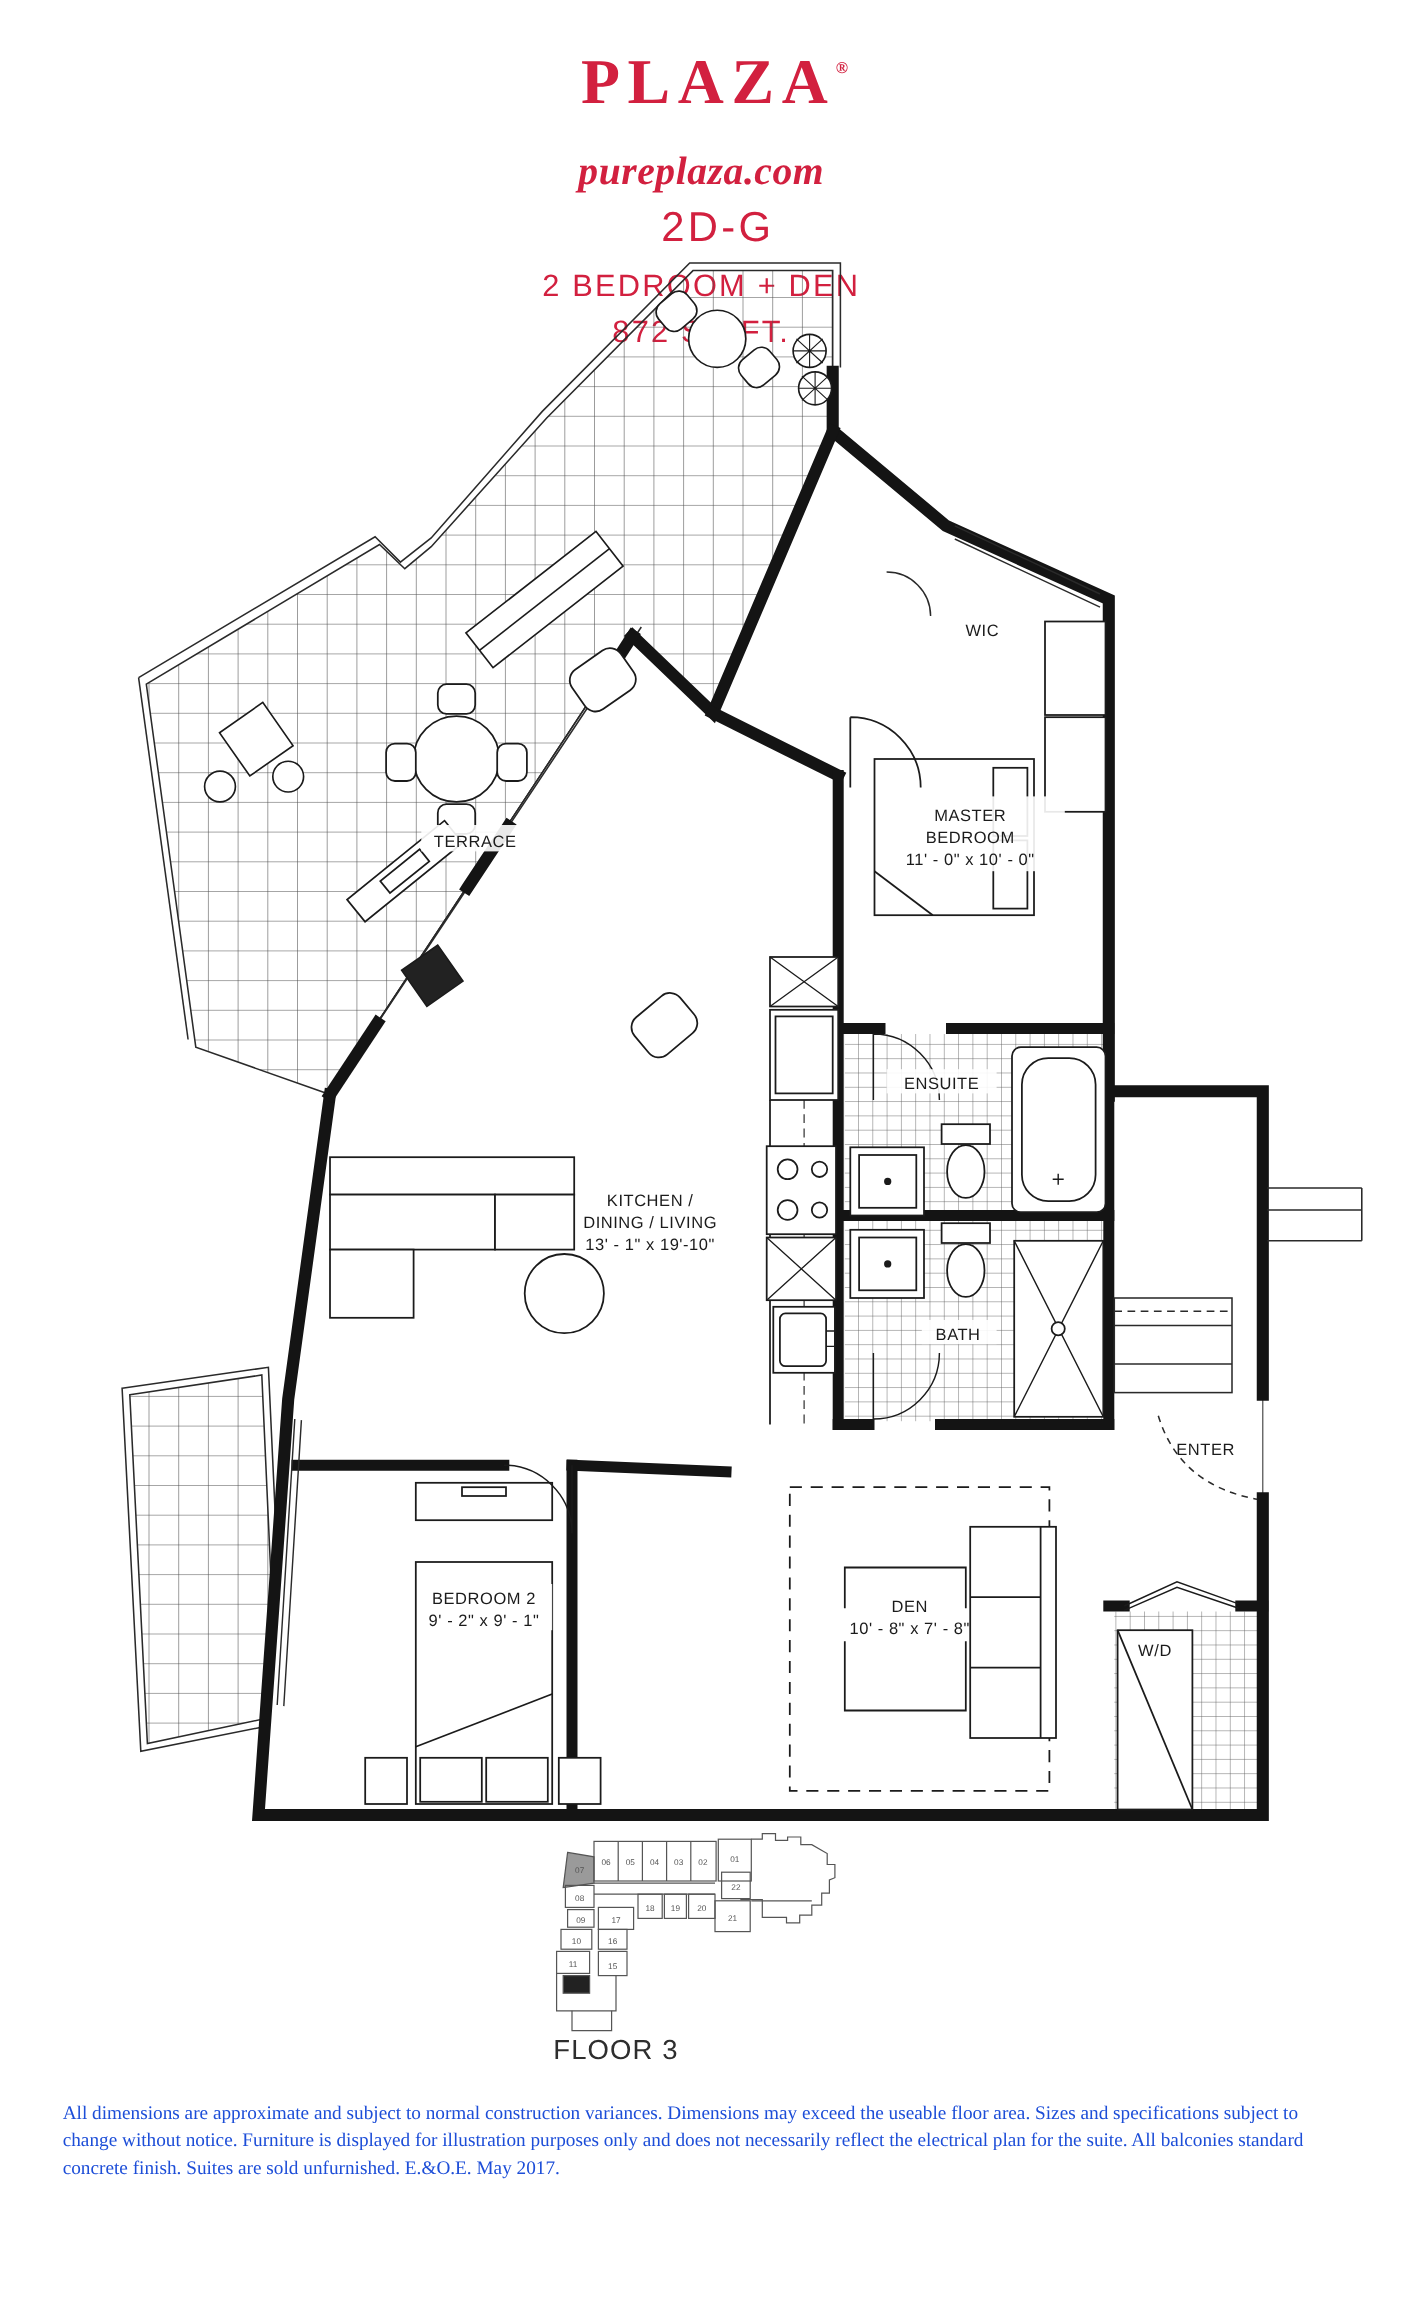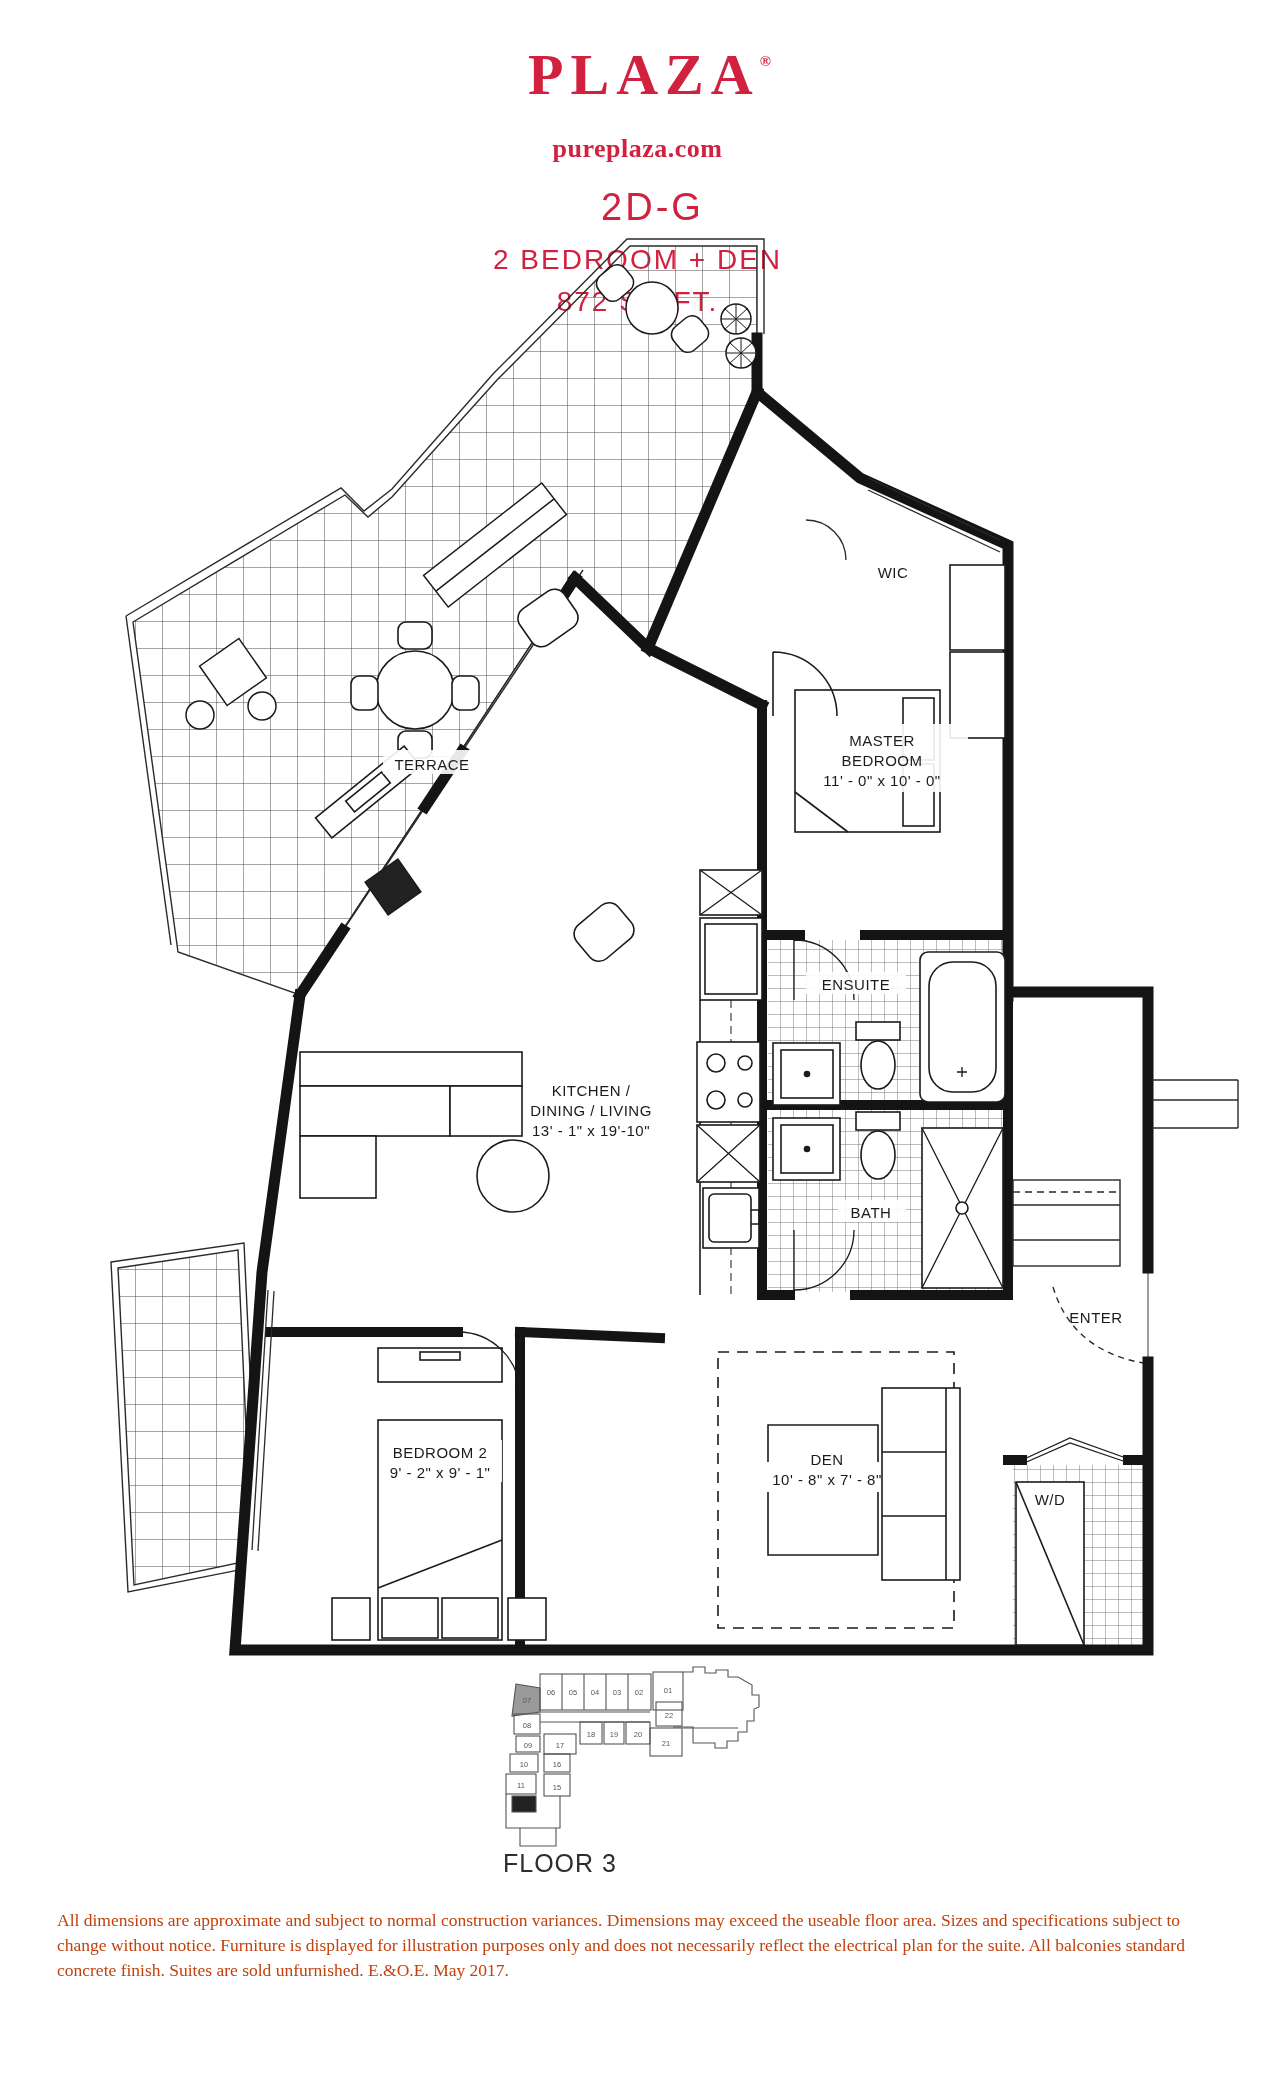--- a/index.html
+++ b/index.html
@@ -2,28 +2,28 @@
 <html><head>
 <meta charset="utf-8">
 <style>
   html,body{margin:0;padding:0;background:#ffffff;}
   .page{position:relative;width:1275px;height:2100px;background:#fff;overflow:hidden;
         font-family:"Liberation Sans",sans-serif;}
   .hdr{position:absolute;left:0;width:100%;text-align:center;color:#d2203f;}
   .logo{top:46px;font-family:"Liberation Serif",serif;font-weight:700;font-size:58px;
         letter-spacing:7px;line-height:1;padding-left:12px;}
   .logo sup{font-size:15px;letter-spacing:0;vertical-align:28px;}
-  .site{top:134px;font-family:"Liberation Serif",serif;font-weight:700;
-        font-size:26px;letter-spacing:0.5px;}
+  .site{top:134px;font-family:"Liberation Serif",serif;font-weight:700;font-style:italic;
+        font-size:36px;letter-spacing:0.5px;}
   .unitcode{top:186px;font-size:38px;letter-spacing:3px;font-weight:500;margin-left:15px;}
   .unittype{top:244px;font-size:28px;letter-spacing:2px;font-weight:500;}
   .unitarea{top:286px;font-size:28px;letter-spacing:2px;font-weight:500;}
   svg{position:absolute;left:0;top:0;}
   .disc{position:absolute;left:57px;top:1908px;width:1165px;
-        font-family:"Liberation Serif",serif;font-size:17.5px;line-height:1.42;color:#c2410c;}
+        font-family:"Liberation Serif",serif;font-size:17.5px;line-height:1.42;color:#1d4ed8;}
   text{font-family:"Liberation Sans",sans-serif;fill:#1b1b1b;}
   .rl{font-size:15px;letter-spacing:0.5px;}
   .kn{font-size:7.5px;fill:#555;letter-spacing:0;}
   .fl{font-size:25px;letter-spacing:1px;fill:#2e2e2e;}
 </style>
 </head>
 <body>
 
 <div class="page">
 

